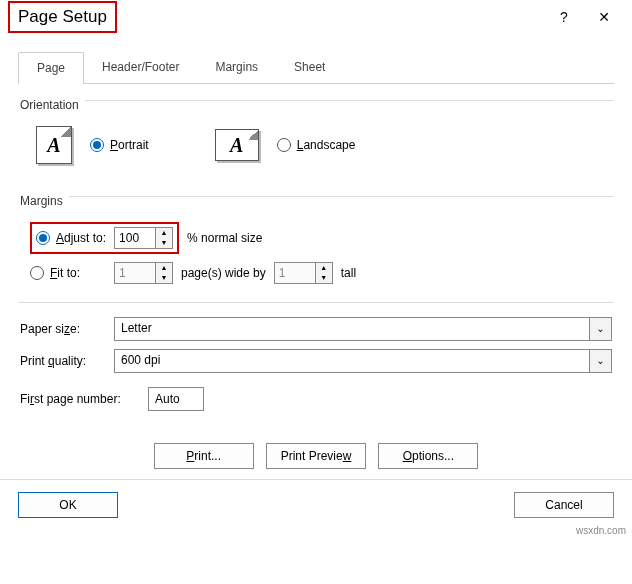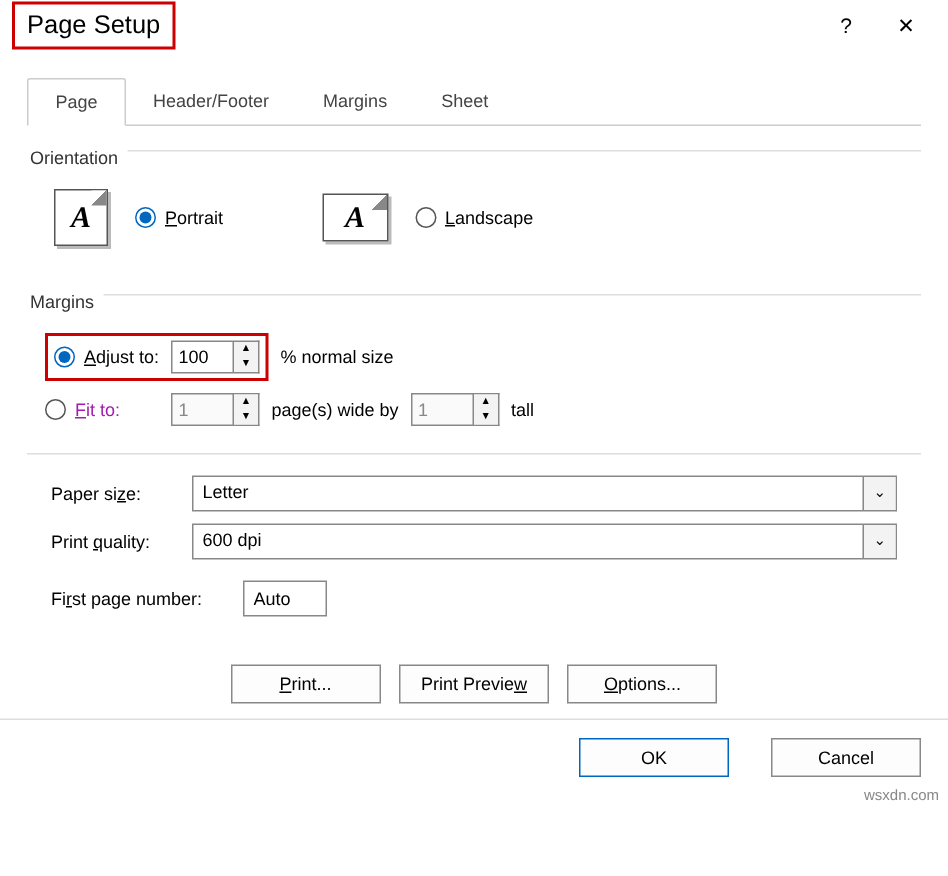--- a/index.html
+++ b/index.html
@@ -17,38 +17,38 @@
   .group-line hr { flex:1; border:none; border-top:1px solid #ddd; }
   .orientation-row { display:flex; align-items:center; gap: 18px; padding: 10px 6px 6px 18px; }
   .page-icon { width:36px; height:38px; border:1px solid #555; background:#fff; position:relative; display:flex; align-items:center; justify-content:center; box-shadow: 2px 2px 0 #bbb; }
   .page-icon.landscape { width:44px; height:32px; }
   .page-icon .letter { font-family: serif; font-size:20px; font-style: italic; font-weight:bold; }
   .page-icon .fold { position:absolute; top:0; right:0; width:10px; height:10px; background:linear-gradient(135deg, #fff 0 50%, #888 50% 100%); }
   .radio { display:flex; align-items:center; gap:6px; }
   .radio .dot { width:14px; height:14px; border-radius:50%; border:1px solid #555; display:flex; align-items:center; justify-content:center; }
   .radio.selected .dot { border-color:#0067c0; }
   .radio.selected .dot::after { content:''; width:8px; height:8px; border-radius:50%; background:#0067c0; }
-  .radio.disabled { color:#a21caf; }
+  .radio.disabled { color:#000000; }
   .scaling-block { padding: 6px 0 0 12px; }
   .scale-row { display:flex; align-items:center; gap:8px; padding:4px 0; }
   .highlight-box { border:2.5px solid #c00; padding:3px 4px; display:flex; align-items:center; gap:8px; }
   .spinner { display:flex; }
   .spinner input { width:42px; height:22px; border:1px solid #888; padding:0 4px; }
   .spinner .btns { display:flex; flex-direction:column; border:1px solid #888; border-left:none; }
   .spinner .btns div { width:16px; height:10px; font-size:7px; line-height:10px; text-align:center; background:#f3f3f3; }
   .spinner.disabled input { color:#888; background:#fafafa; }
-  .form-row { display:flex; align-items:center; gap:8px; margin:8px 16px; }
+  .form-row { display:flex; align-items:center; gap:8px; margin:8px 2px; }
   .form-row label { width:86px; }
   .combo { flex:1; display:flex; border:1px solid #888; height:24px;justify-content:space-between; }
   .combo span { flex:1; padding:3px 6px; }
   .combo .arrow { width:22px; border-left:1px solid #888; text-align:center; line-height:22px; background:#f3f3f3; font-size:10px; }
   .text-input { border:1px solid #888; height:24px; padding:0 6px; width:56px; }
   .button-row { display:flex; justify-content:center; gap:12px; padding: 24px 0 10px 0; }
   .btn { min-width:100px; height:26px; border:1px solid #888; background:#fdfdfd; text-align:center; line-height:24px; padding:0 14px; }
-  .dialog-footer { border-top:1px solid #ddd; padding:12px 18px; display:flex; justify-content:flex-end; gap:28px; }
+  .dialog-footer { border-top:1px solid #ddd; padding:12px 18px; display:flex; justify-content:space-between; gap:28px; }
   .btn.primary { border-color:#0067c0; }
   .watermark { position:absolute; right:6px; bottom:48px; font-size:10px; color:#888; }
   u { text-decoration: underline; }
 </style>
 </head>
 <body>
 
 <div class="titlebar">
   <span class="title-highlight">Page Setup</span>
   <span class="spacer"></span>

